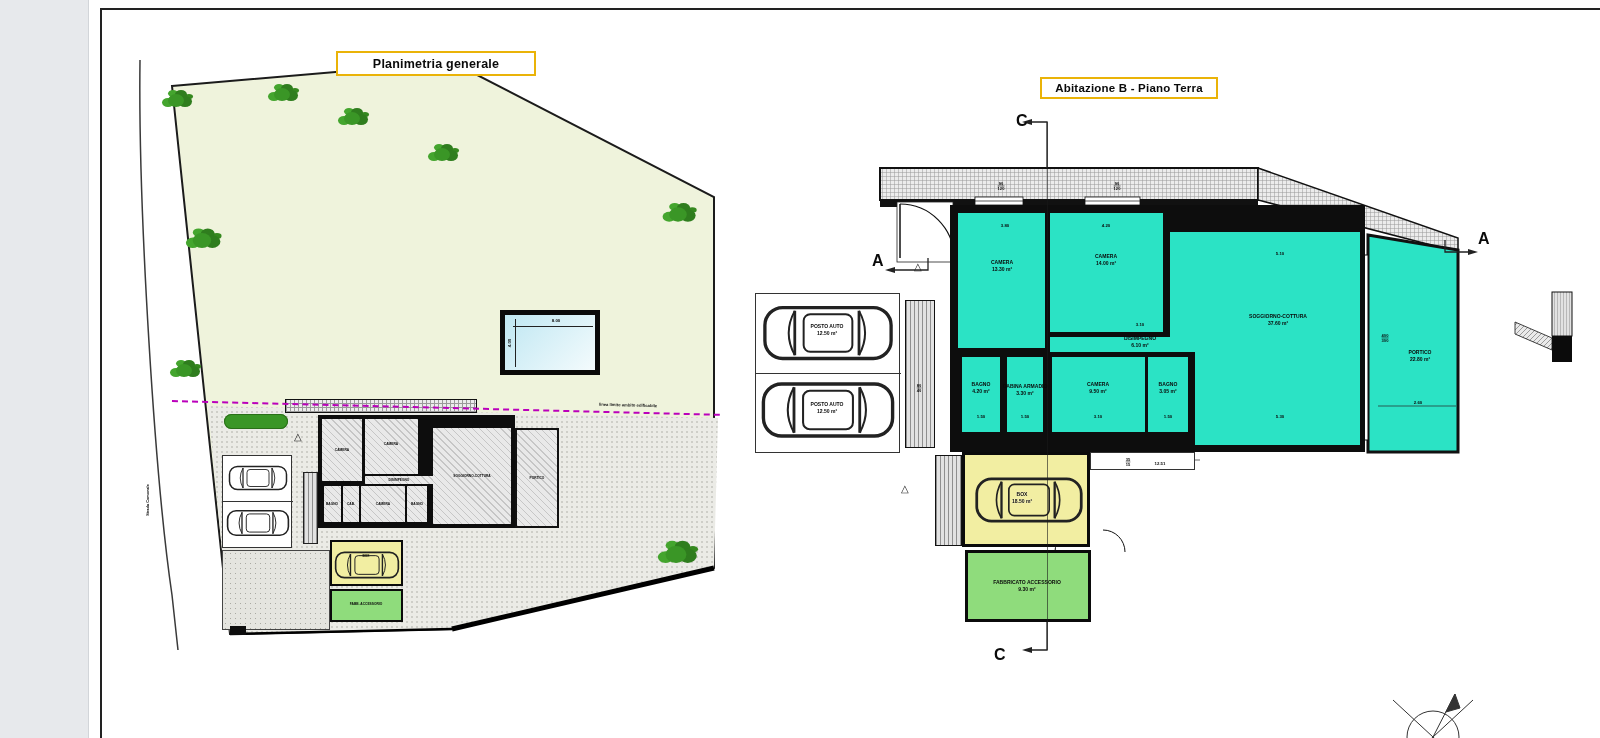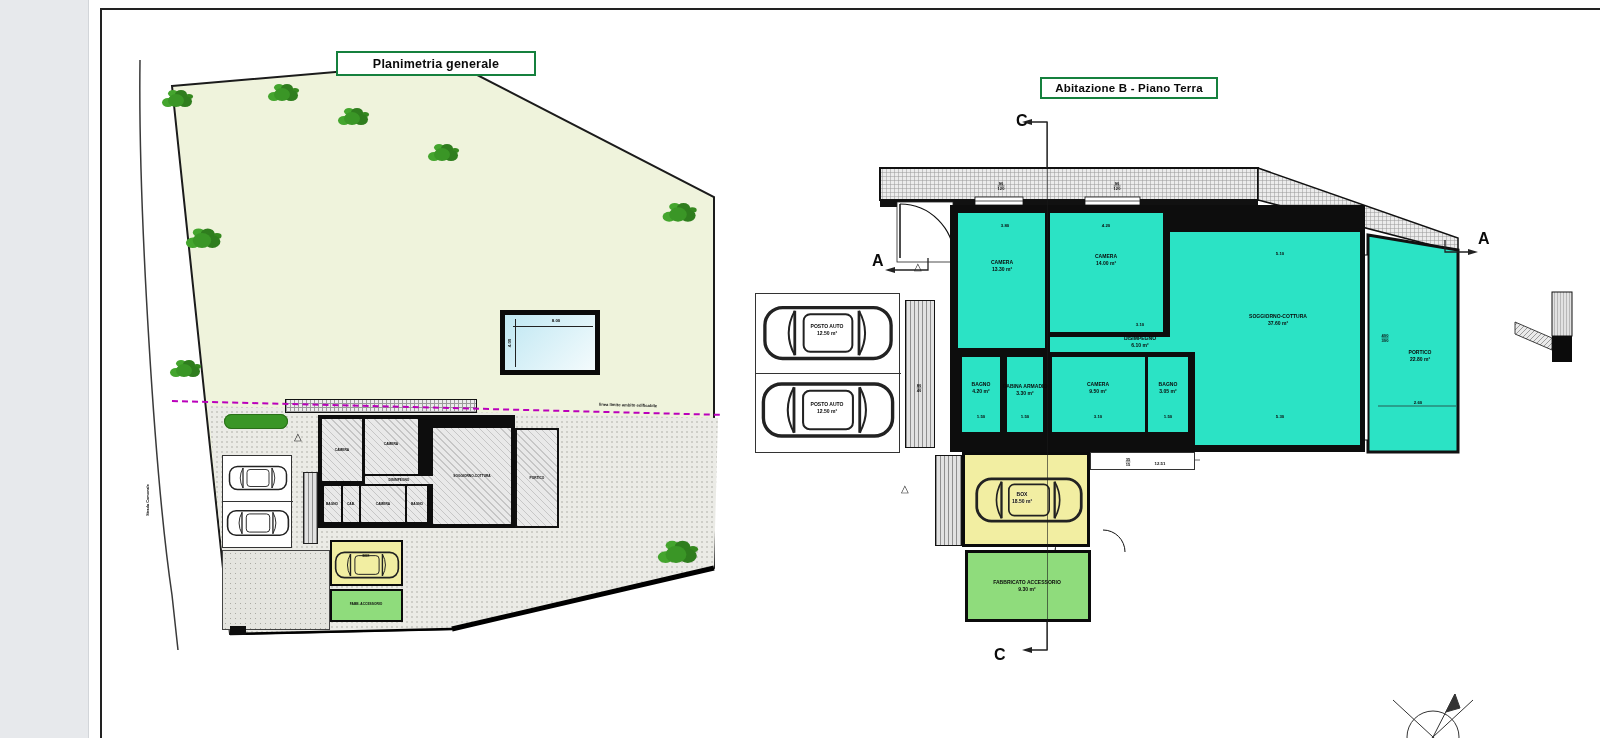--- a/index.html
+++ b/index.html
@@ -6,21 +6,21 @@
   #stage{position:relative;width:1600px;height:738px;background:#fff;overflow:hidden;
          font-family:"Liberation Sans",sans-serif;color:#0a0a0a;
          --cyan:#2BE3C5;--yel:#F2EEA2;--grn:#8FDC7C;--site:#EFF3DC;}
   .abs{position:absolute;}
   .wbox{position:absolute;background:#0d0d0d;}
   .room{position:absolute;background:var(--cyan);}
   .hgrid{background-color:#ececec;background-image:repeating-linear-gradient(0deg,#9a9a9a 0 1px,transparent 1px 4px),repeating-linear-gradient(90deg,#9a9a9a 0 1px,transparent 1px 4px);}
   .hdiag{background:repeating-linear-gradient(45deg,#c6c6c6 0 1px,#e9e9e9 1px 5px);}
   .hvert{background:repeating-linear-gradient(90deg,#8f8f8f 0 1px,#e2e2e2 1px 4px);}
   .hdots{background-color:#e4e4df;background-image:radial-gradient(#a9a9a2 .8px,transparent .95px);background-size:5px 5px;}
-  .titlebox{position:absolute;border:2px solid #15803d;background:#fff;display:flex;align-items:center;justify-content:center;
+  .titlebox{position:absolute;border:2px solid #eab308;background:#fff;display:flex;align-items:center;justify-content:center;
             font-weight:bold;font-size:12.5px;letter-spacing:.2px;}
   .lbl{position:absolute;transform:translate(-50%,-50%) scale(.72);transform-origin:center;
        font-weight:bold;font-size:7px;line-height:1.3;text-align:center;white-space:nowrap;z-index:6;}
   .lbl span{display:block;}
   .mini{position:absolute;transform:translate(-50%,-50%) scale(.5);transform-origin:center;
         font-weight:bold;font-size:6.5px;text-align:center;white-space:nowrap;z-index:6;}
   .dim{position:absolute;transform:translate(-50%,-50%) scale(.62);transform-origin:center;
        font-weight:bold;font-size:7px;white-space:nowrap;z-index:6;}
   .stack{position:absolute;transform:translate(-50%,-50%) scale(.58);transform-origin:center;
          font-weight:bold;font-size:7px;text-align:center;z-index:6;}

